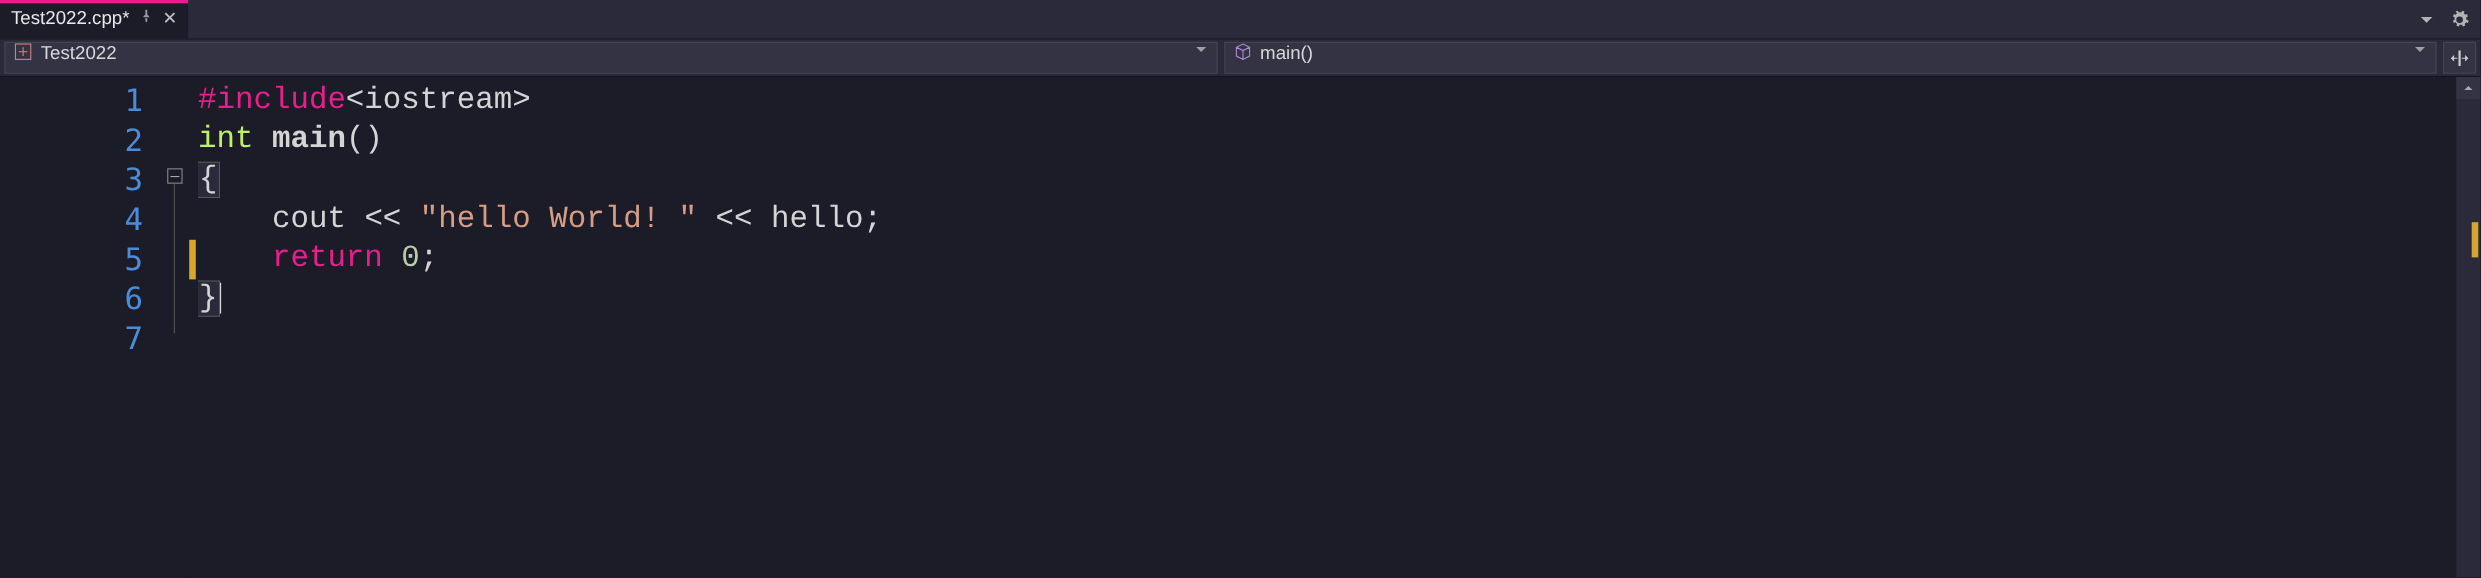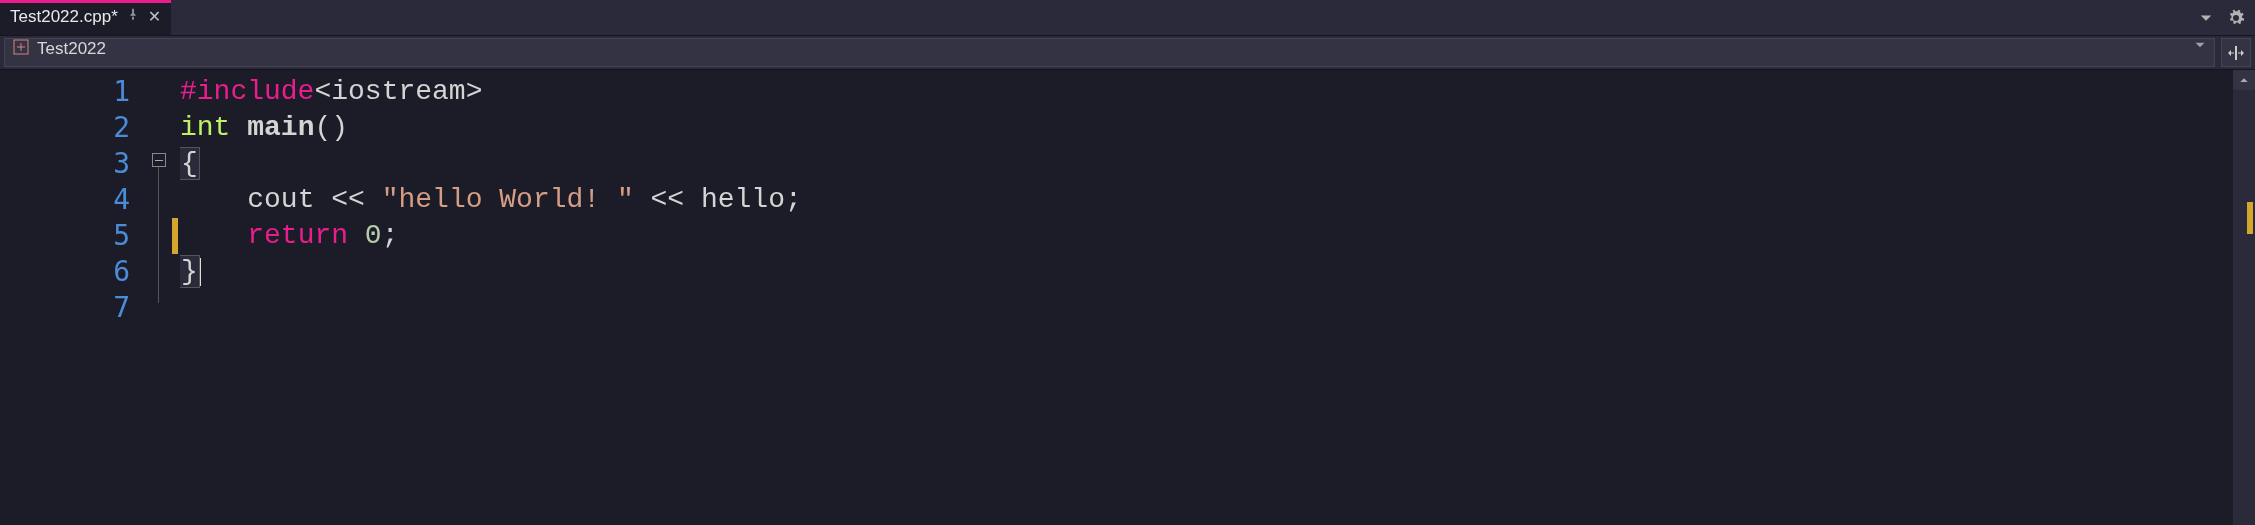--- a/index.html
+++ b/index.html
@@ -220,20 +220,29 @@
     <svg width="16" height="16" viewBox="0 0 16 16">
         <rect x="1" y="1" width="14" height="14" fill="none" stroke="#d4847c" stroke-width="1"></rect>
         <line x1="4" y1="8" x2="12" y2="8" stroke="#d4847c"></line>
         <line x1="8" y1="4" x2="8" y2="12" stroke="#d4847c"></line>
       </svg>
     <span>Test2022</span>
     <svg class="dd-arrow" width="12" height="12" viewBox="0 0 16 16">
         <path fill="#ccc" d="M2 5l6 6 6-6z"></path>
       </svg>
   </div>
+  <div class="nav-dropdown">
+    <svg width="16" height="16" viewBox="0 0 16 16">
+        <path fill="none" stroke="#b088d0" d="M8 1l6 3v8l-6 3-6-3V4z M2 4l6 3 6-3 M8 7v8"></path>
+      </svg>
+    <span>main()</span>
+    <svg class="dd-arrow" width="12" height="12" viewBox="0 0 16 16">
+        <path fill="#ccc" d="M2 5l6 6 6-6z"></path>
+      </svg>
+  </div>
   <div class="nav-extra">
     <svg width="16" height="16" viewBox="0 0 16 16">
         <line x1="8" y1="1" x2="8" y2="15" stroke="#ccc" stroke-width="2"></line>
         <line x1="1" y1="8" x2="6" y2="8" stroke="#ccc"></line>
         <line x1="10" y1="8" x2="15" y2="8" stroke="#ccc"></line>
         <path fill="#ccc" d="M3 5l-3 3 3 3zM13 5l3 3-3 3z"></path>
       </svg>
   </div>
 </div>
 

